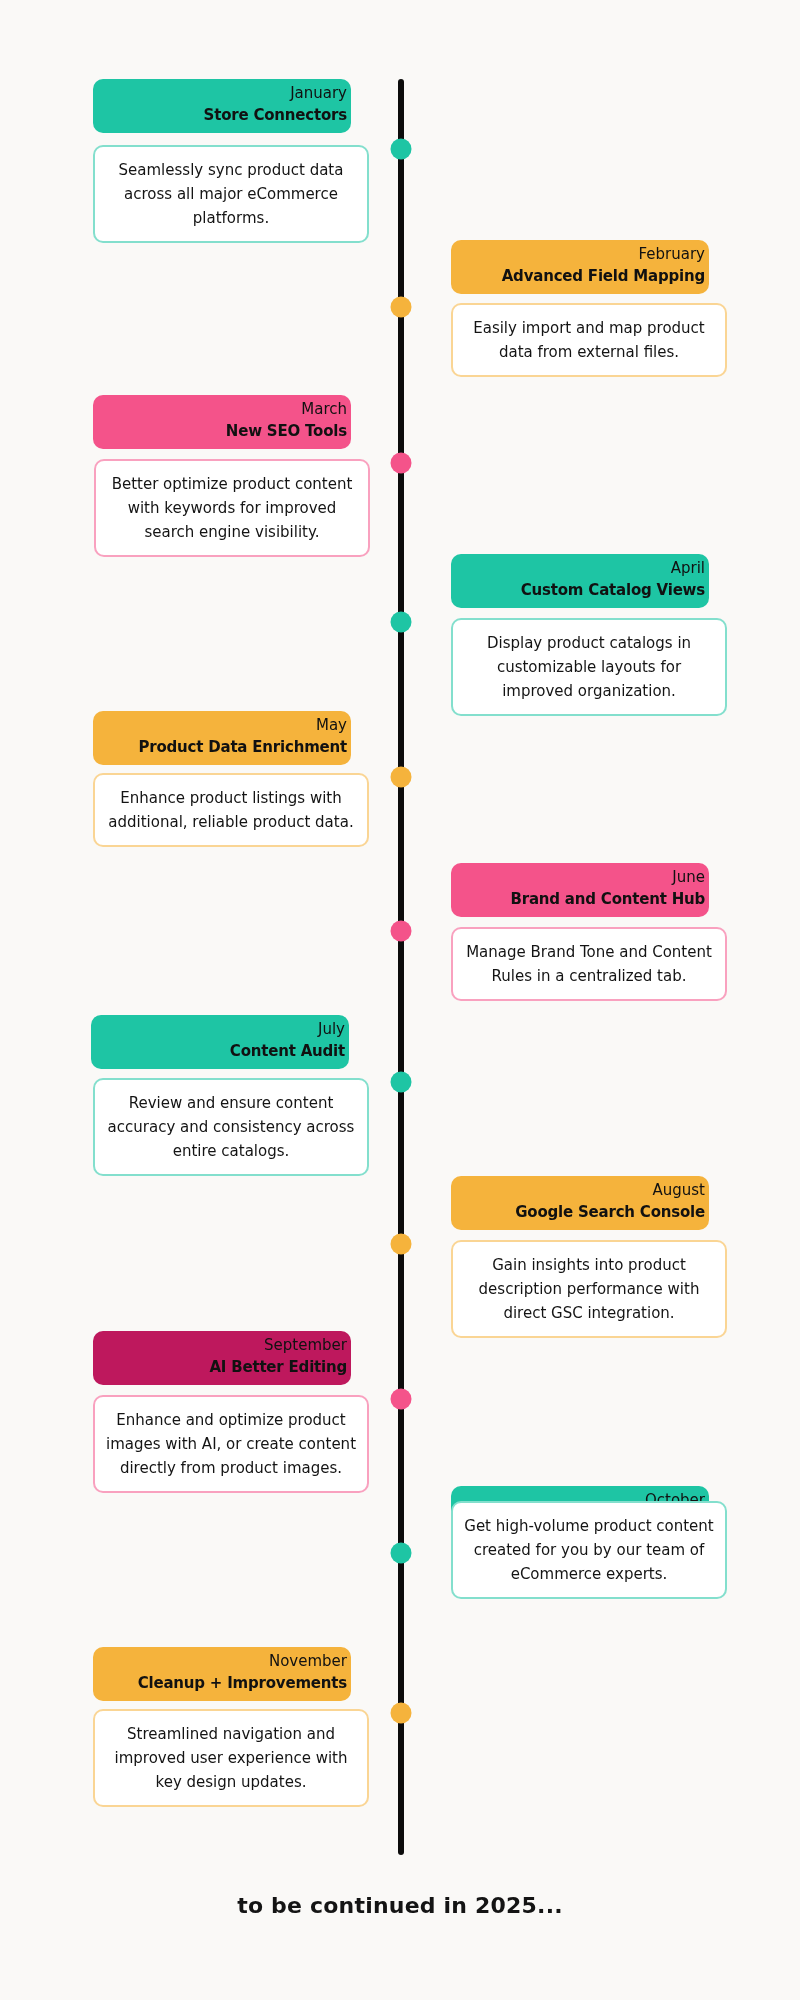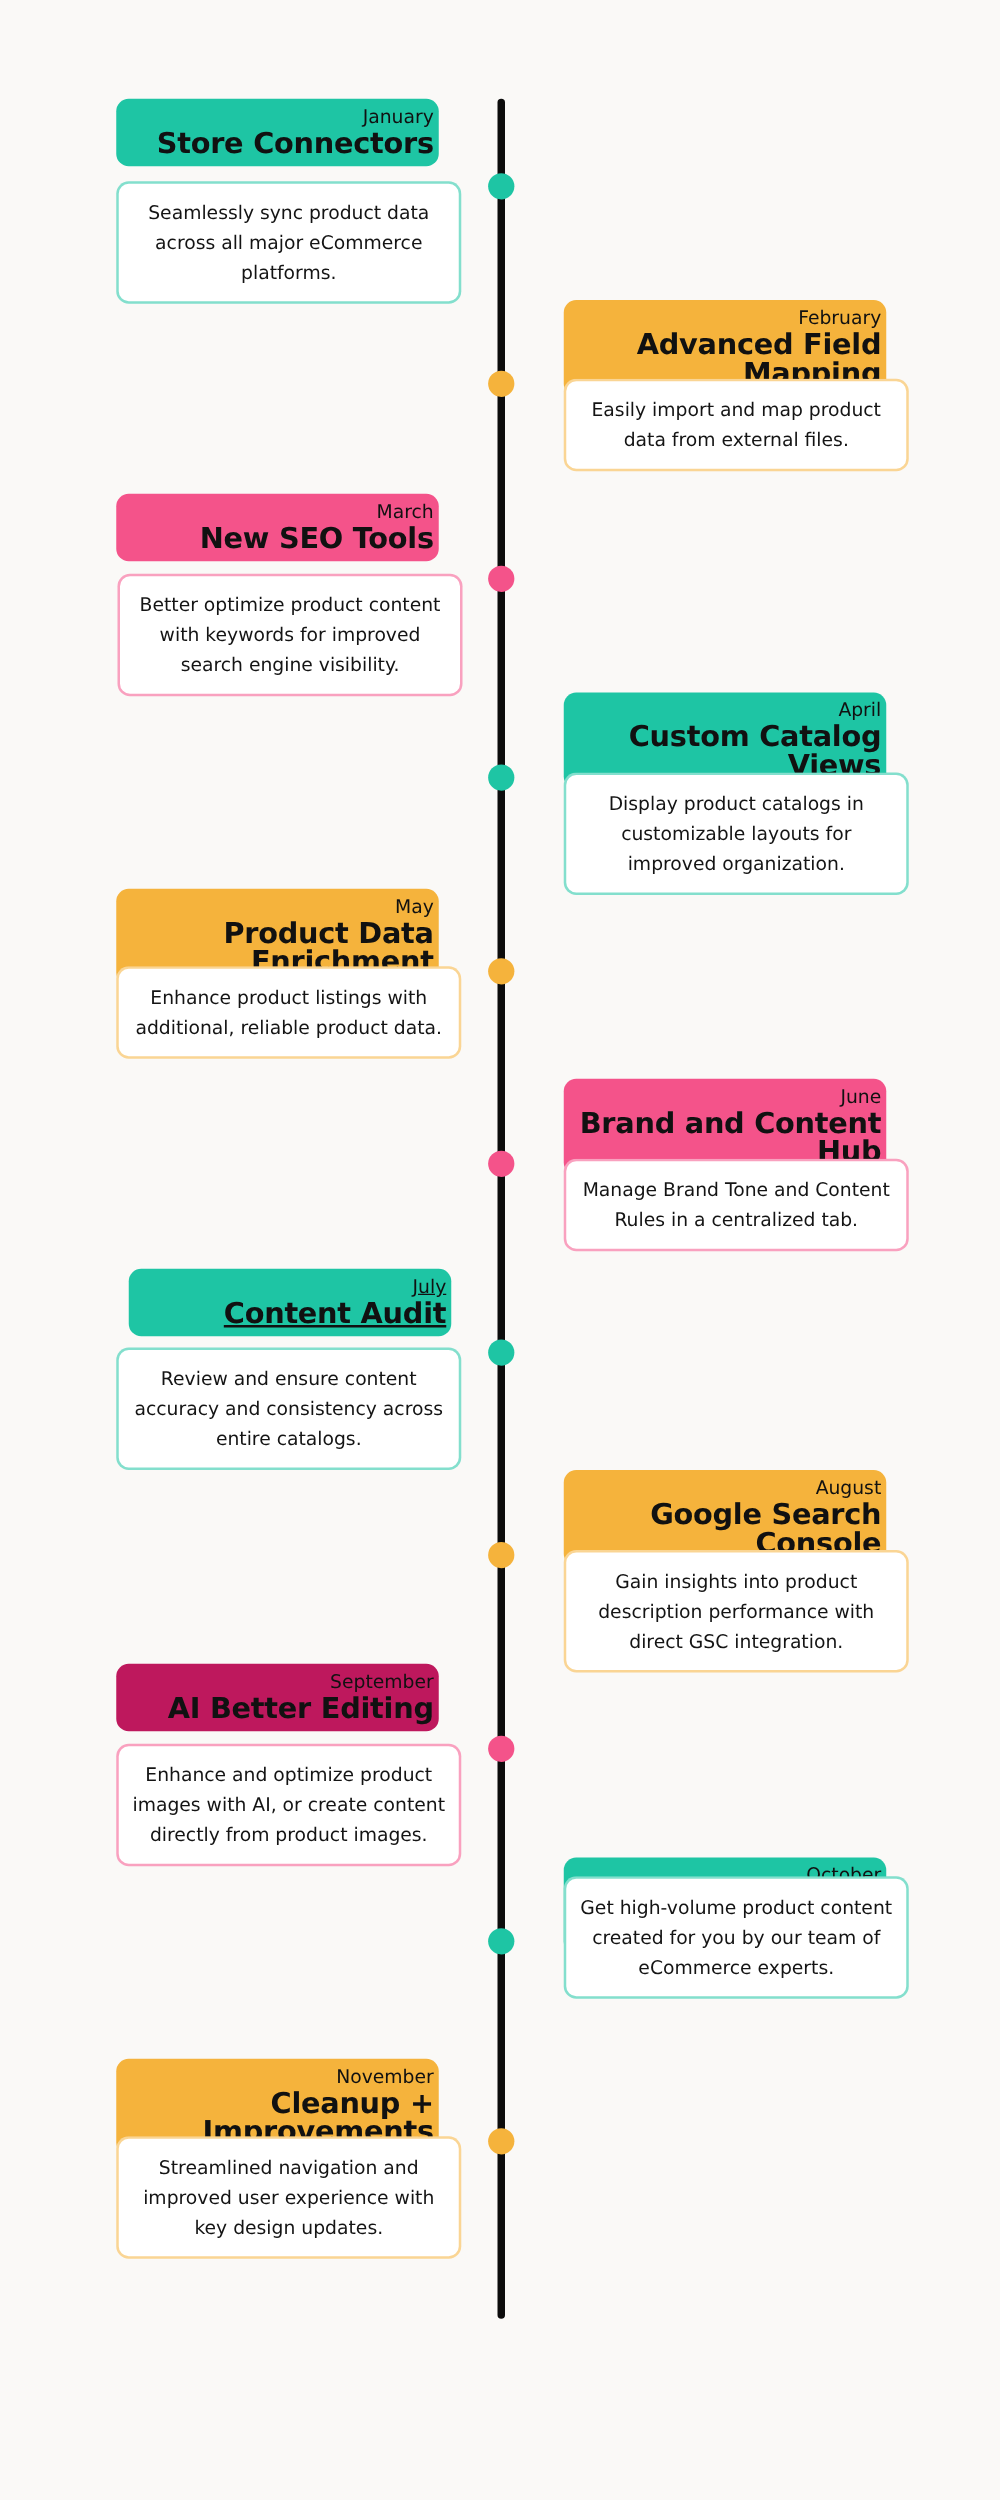--- a/index.html
+++ b/index.html
@@ -40,21 +40,21 @@
     color:#111;
   }
   .month-label{
     display:block;
     font-size:15px;
     font-weight:500;
     line-height:21px;
   }
   .feature-title{
     display:block;
-    font-size:23px;
+    font-size:15px;
     font-weight:700;
     line-height:23px;
     letter-spacing:-0.2px;
   }
   .description-card{
     position:absolute;
     width:276px;
     box-sizing:border-box;
     background:#ffffff;
     border-radius:10px;
@@ -111,21 +111,21 @@
         <span class="feature-title">Product Data Enrichment</span>
       </div>
       <div class="description-card" style="left: 93px; top: 773px; border: 2px solid rgba(245, 179, 60, 0.55);">Enhance product listings with additional, reliable product data.</div>
       <div class="timeline-dot" style="left: 401px; top: 777px; background: rgb(245, 179, 60);"></div>
       <div class="month-header" style="left: 451px; top: 863px; background: rgb(244, 83, 138);">
         <span class="month-label">June</span>
         <span class="feature-title">Brand and Content Hub</span>
       </div>
       <div class="description-card" style="left: 451px; top: 927px; border: 2px solid rgba(244, 83, 138, 0.55);">Manage Brand Tone and Content Rules in a centralized tab.</div>
       <div class="timeline-dot" style="left: 401px; top: 931px; background: rgb(244, 83, 138);"></div>
-      <div class="month-header" style="left: 103px; top: 1015px; background: rgb(30, 197, 164); text-decoration: underline;">
+      <div class="month-header" style="left: 91px; top: 1015px; background: rgb(30, 197, 164);">
         <span class="month-label">July</span>
         <span class="feature-title">Content Audit</span>
       </div>
       <div class="description-card" style="left: 93px; top: 1078px; border: 2px solid rgba(30, 197, 164, 0.55);">Review and ensure content accuracy and consistency across entire catalogs.</div>
       <div class="timeline-dot" style="left: 401px; top: 1082px; background: rgb(30, 197, 164);"></div>
       <div class="month-header" style="left: 451px; top: 1176px; background: rgb(245, 179, 60);">
         <span class="month-label">August</span>
         <span class="feature-title">Google Search Console</span>
       </div>
       <div class="description-card" style="left: 451px; top: 1240px; border: 2px solid rgba(245, 179, 60, 0.55);">Gain insights into product description performance with direct GSC integration.</div>
@@ -142,13 +142,14 @@
       </div>
       <div class="description-card" style="left: 451px; top: 1501px; border: 2px solid rgba(30, 197, 164, 0.55);">Get high-volume product content created for you by our team of eCommerce experts.</div>
       <div class="timeline-dot" style="left: 401px; top: 1553px; background: rgb(30, 197, 164);"></div>
       <div class="month-header" style="left: 93px; top: 1647px; background: rgb(245, 179, 60);">
         <span class="month-label">November</span>
         <span class="feature-title">Cleanup + Improvements</span>
       </div>
       <div class="description-card" style="left: 93px; top: 1709px; border: 2px solid rgba(245, 179, 60, 0.55);">Streamlined navigation and improved user experience with key design updates.</div>
       <div class="timeline-dot" style="left: 401px; top: 1713px; background: rgb(245, 179, 60);"></div>
     </div>
+  <div class="footer-note">to be continued in 2025...</div>
 </div>
 
 </body></html>

